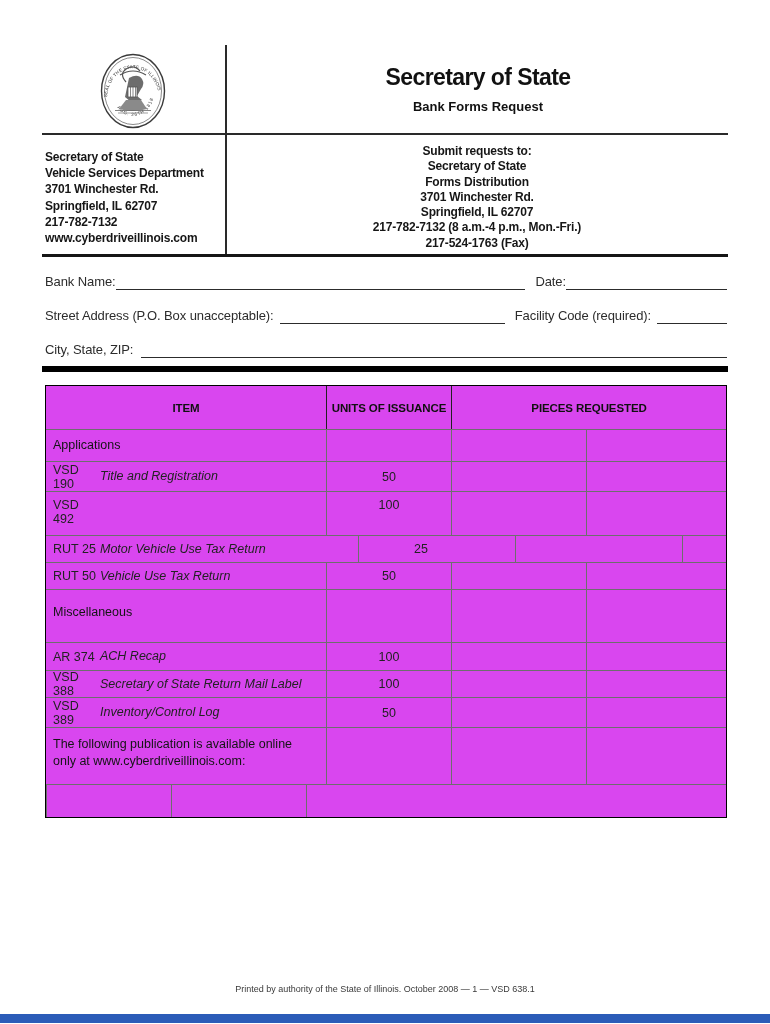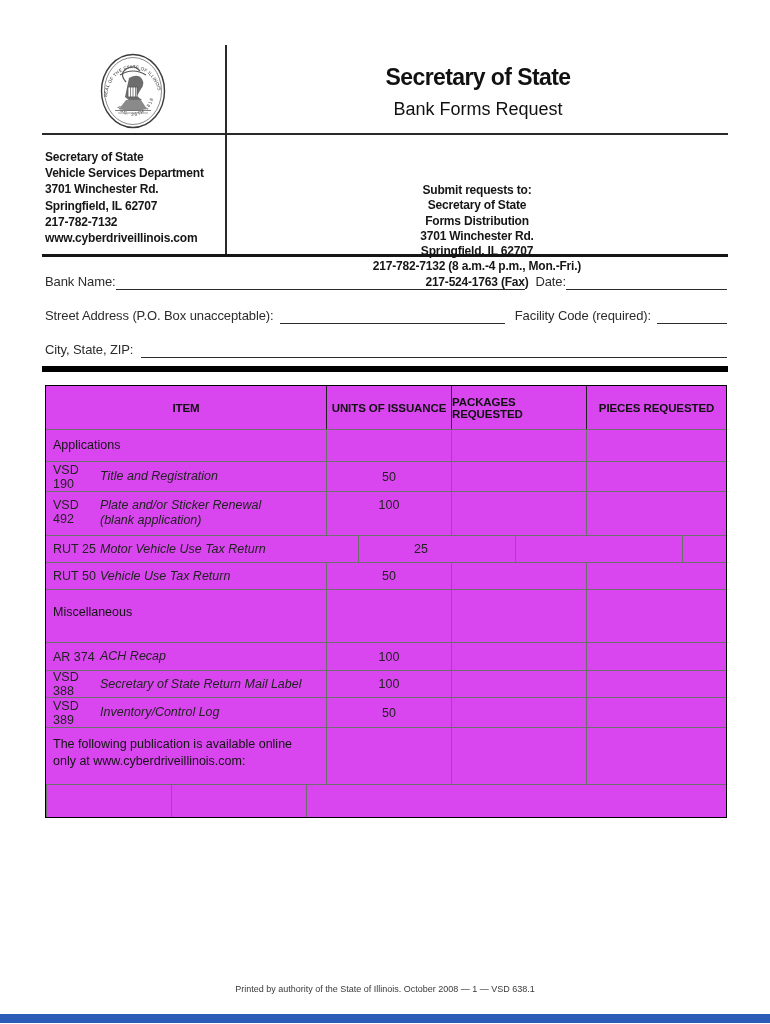--- a/index.html
+++ b/index.html
@@ -7,27 +7,27 @@
         font-family:"Liberation Sans",sans-serif;color:#1d1d1d;}
 
   
   .seal{position:absolute;left:99px;top:52px;}
   .vline{position:absolute;left:225px;top:45px;width:2px;height:212px;background:#2a2a2a;}
   .hr1{position:absolute;left:42px;top:133px;width:686px;height:2px;background:#2a2a2a;}
   .hr2{position:absolute;left:42px;top:254px;width:686px;height:3px;background:#151515;}
   .thickbar{position:absolute;left:42px;top:366px;width:686px;height:6px;background:#000;}
   .titleblock{position:absolute;left:228px;width:500px;top:64px;text-align:center;}
   .title{font-size:23px;font-weight:bold;letter-spacing:-0.6px;color:#111;}
-  .subtitle{font-size:18px;font-weight:normal;margin-top:8px;color:#111;}
+  .subtitle{font-size:13px;font-weight:bold;margin-top:8px;color:#111;}
 
   
   .sender{position:absolute;left:45px;top:149px;font-size:12px;font-weight:bold;
           line-height:16.2px;letter-spacing:-0.2px;color:#161616;}
   .submit{position:absolute;left:246px;width:462px;top:144px;text-align:center;font-size:12px;
-          font-weight:bold;line-height:15.3px;letter-spacing:-0.2px;color:#161616;margin-top:39px;}
+          font-weight:bold;line-height:15.3px;letter-spacing:-0.2px;color:#161616;}
 
   
   .fieldrow{position:absolute;left:45px;width:682px;display:flex;align-items:center;
             font-size:13px;color:#2c2c2c;letter-spacing:-0.1px;}
   .frow1{top:274px}.frow2{top:308px}.frow3{top:342px}
   .flabel{white-space:nowrap;padding-bottom:1px;}
   .fill{border-bottom:1.2px solid #2c2c2c;height:15px;}
   .grow{flex:1;}
   .ml6{margin-left:6px}.ml8{margin-left:8px}.ml10{margin-left:10px}
   .w160{width:161px;flex:none}.w70{width:70px;flex:none}
@@ -137,21 +137,20 @@
     <span class="flabel">City, State, ZIP:</span>
     <span class="fill grow ml8"></span>
   </div>
 
   <div class="thickbar"></div>
 
   <div class="ftable">
     <div class="trow thead">
       <div class="c c1">ITEM</div>
       <div class="c c2">UNITS OF ISSUANCE</div>
-      <div class="c c3">PACKAGES REQUESTED</div>
       <div class="c c4">PIECES REQUESTED</div>
     </div>
   <div class="trow body" style="height: 32px;">
         <div class="c c1">
           <span class="seclab">Applications</span>
         </div>
         <div class="c c2"></div>
         <div class="c c3"></div>
         <div class="c c4"></div>
       </div>
@@ -160,22 +159,20 @@
           <span class="code">VSD 190</span>
           <span class="desc">Title and Registration</span>
         </div>
         <div class="c c2">50</div>
         <div class="c c3"></div>
         <div class="c c4"></div>
       </div>
       <div class="trow body top" style="height: 44px;">
         <div class="c c1">
           <span class="code">VSD 492</span>
-          <span class="desc">Plate and/or Sticker Renewal
-(blank application)</span>
         </div>
         <div class="c c2">100</div>
         <div class="c c3"></div>
         <div class="c c4"></div>
       </div>
       <div class="trow body" style="height: 27px; gap: 32px;">
         <div class="c c1">
           <span class="code">RUT 25</span>
           <span class="desc">Motor Vehicle Use Tax Return</span>
         </div>

